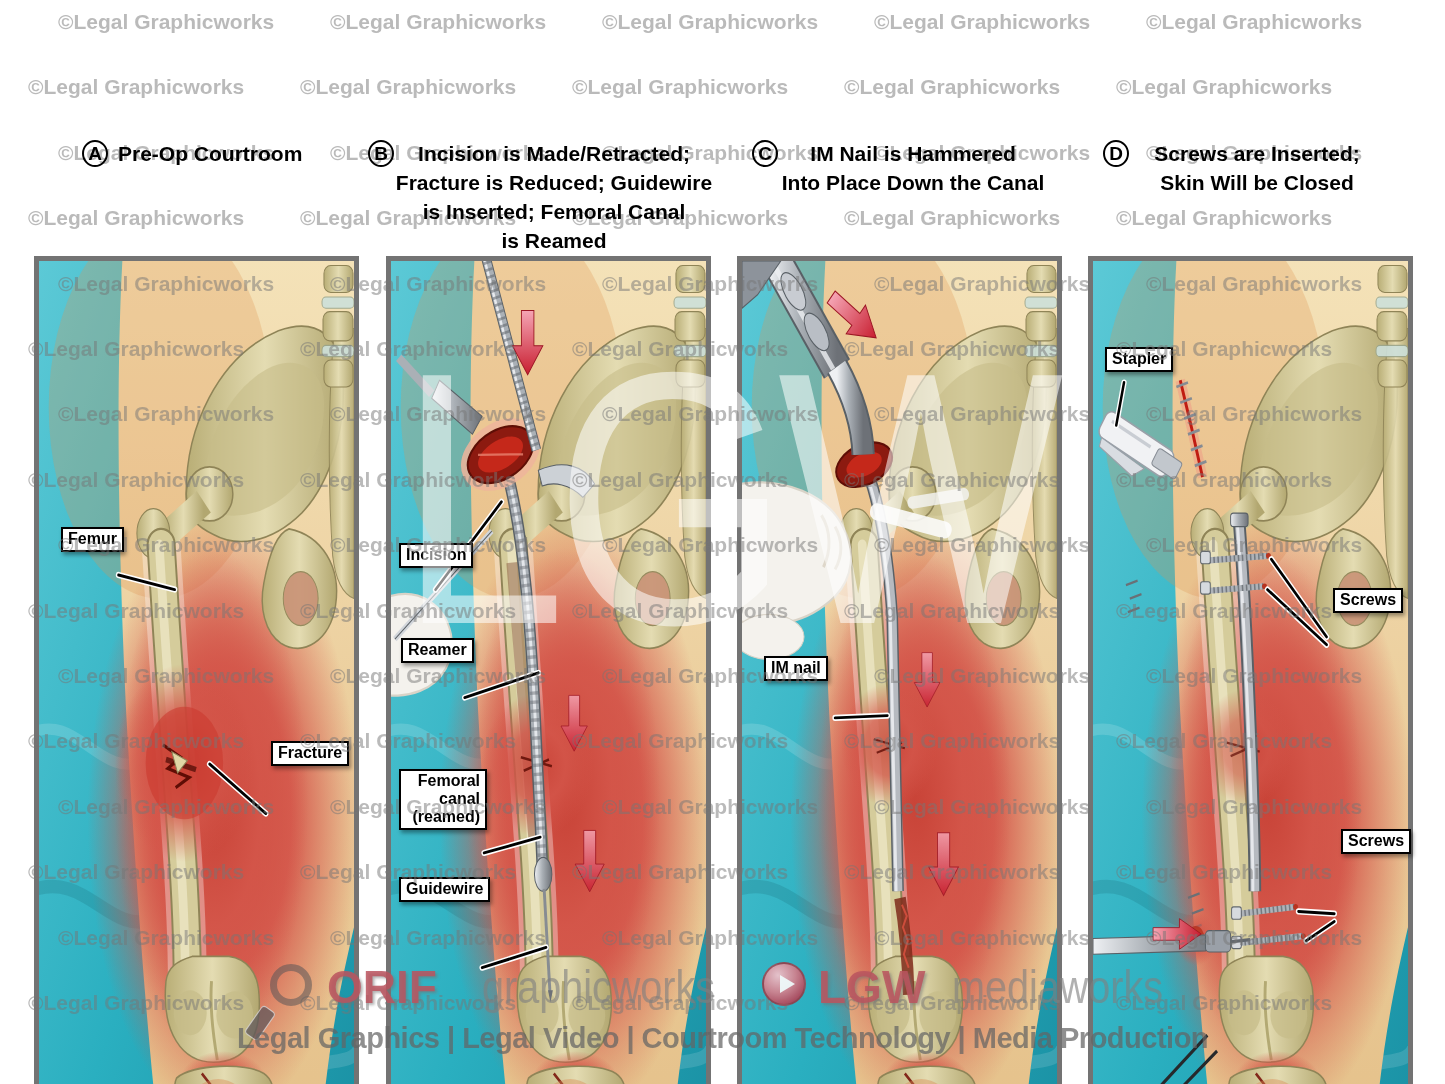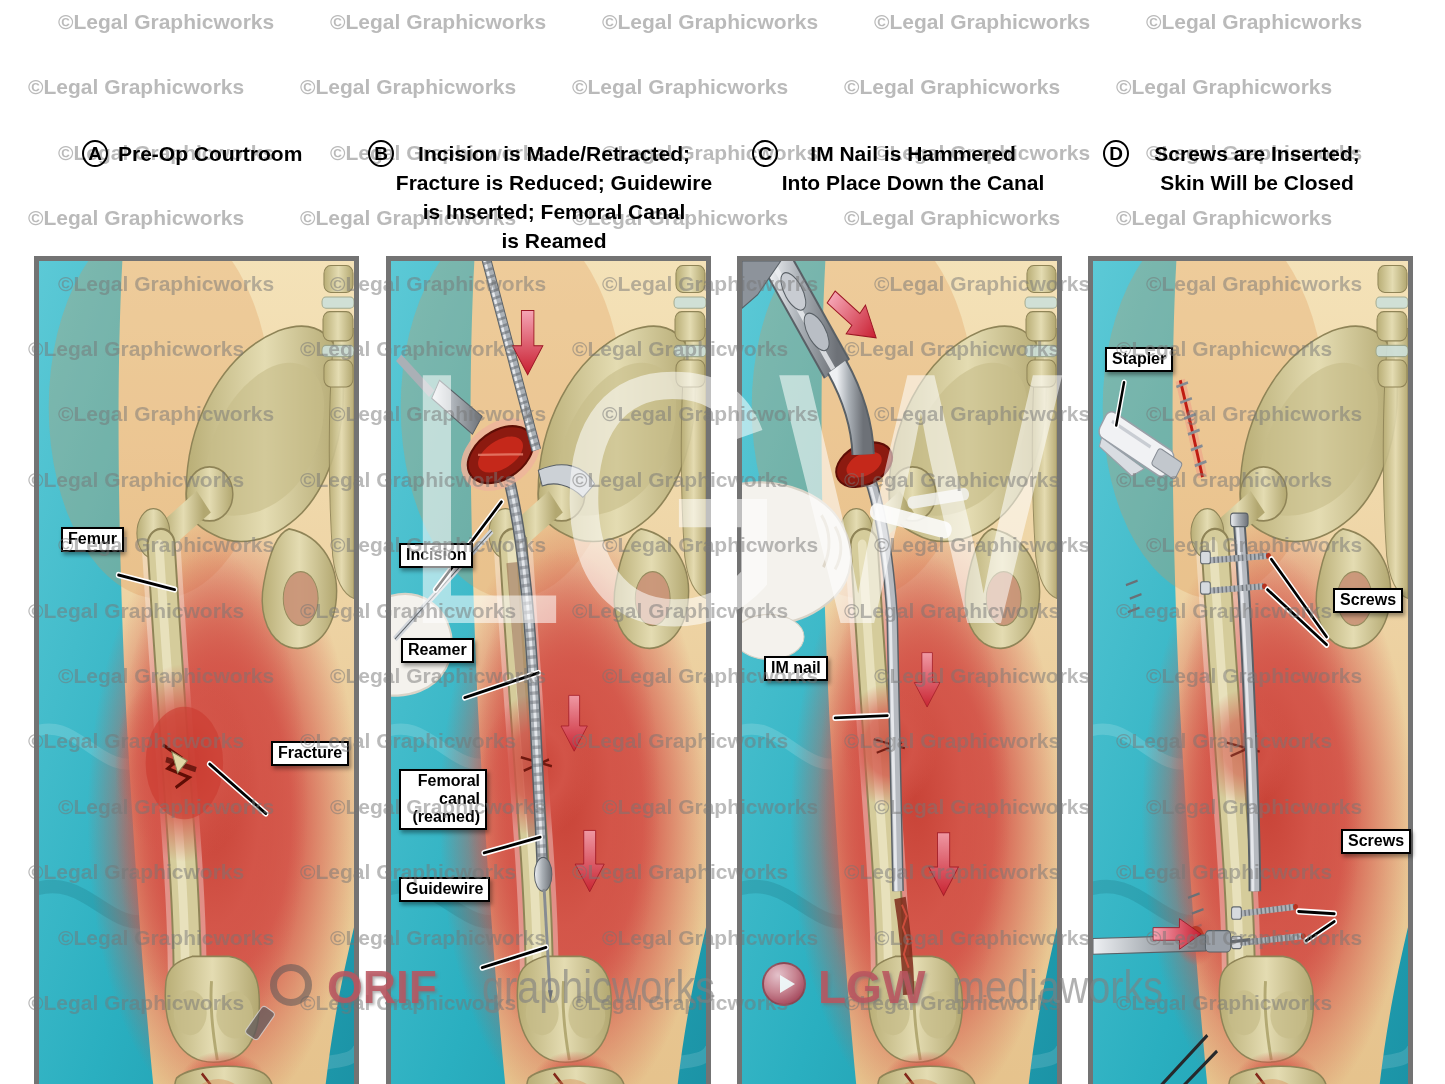--- a/index.html
+++ b/index.html
@@ -440,14 +440,15 @@
     <span class="mag-ring"></span>
     <span class="mag-handle"></span>
     <span class="word b-accent" style="left:327px;">ORIF</span>
     <span class="word b-gray" style="left:482px;">graphicworks</span>
     <span class="play">
         <i></i>
       </span>
     <span class="word b-accent" style="left:818px;">LGW</span>
     <span class="word b-gray" style="left:952px;">mediaworks</span>
   </div>
+  <div id="tagline">Legal Graphics | Legal Video | Courtroom Technology | Media Production</div>
 
 </div>
 
 </body></html>

